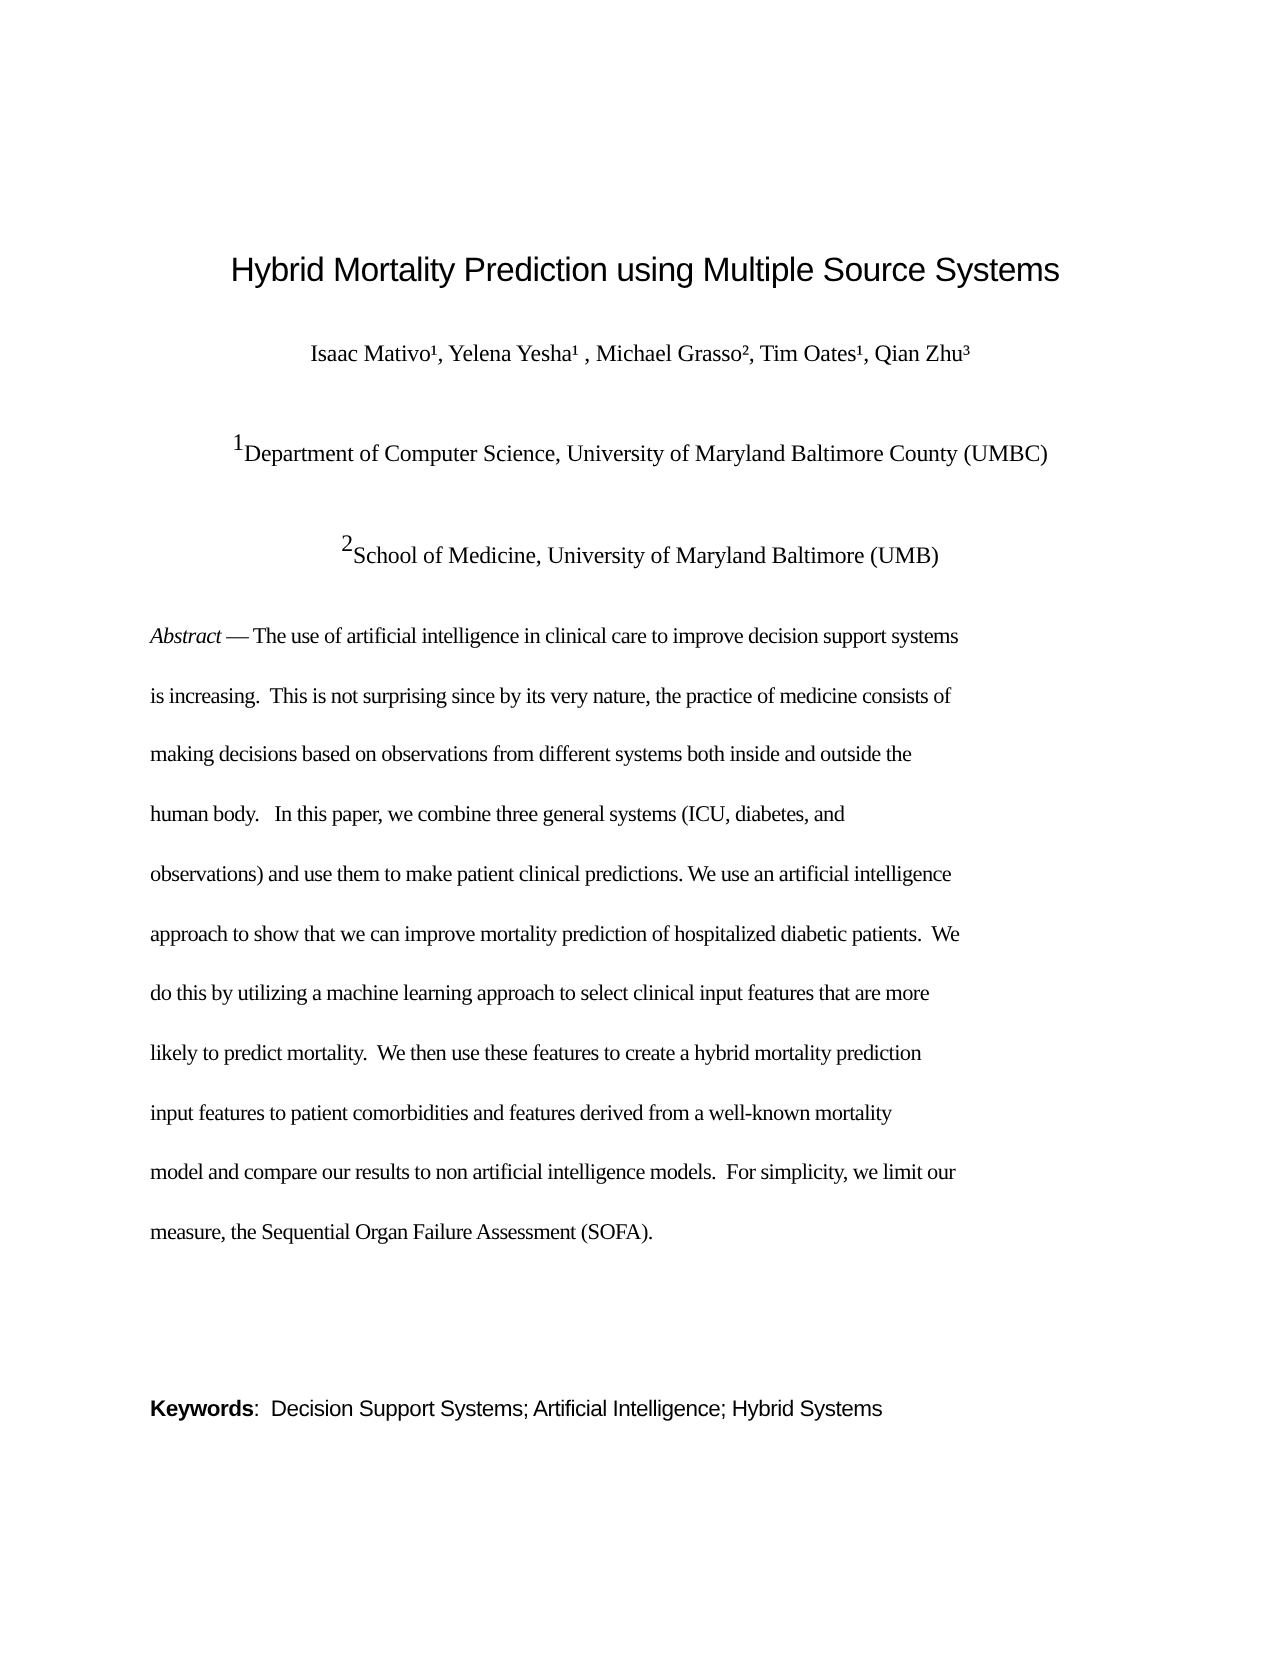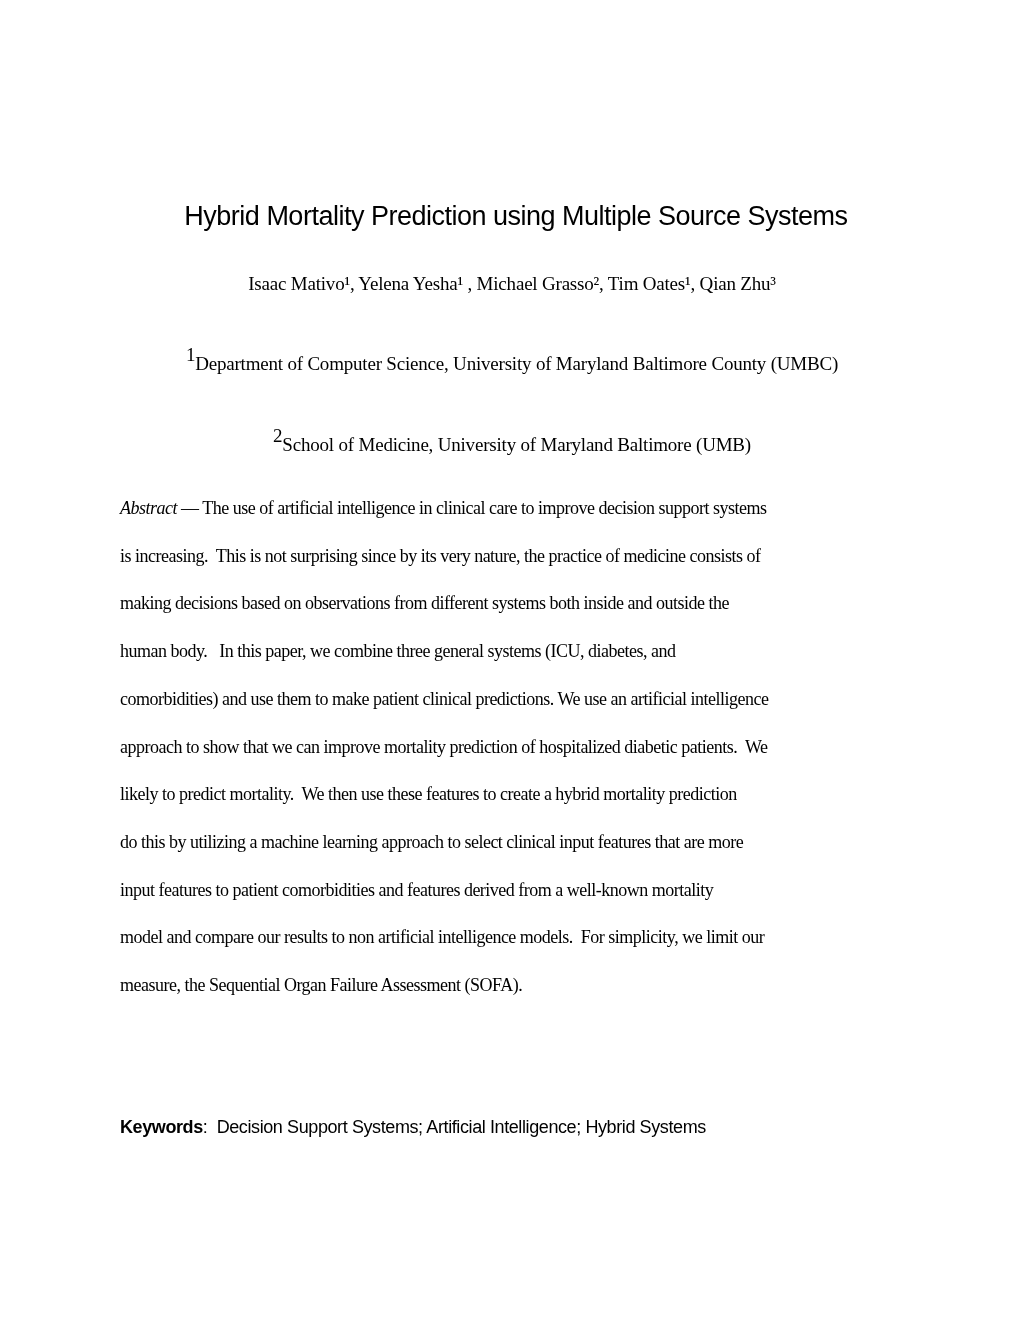--- a/index.html
+++ b/index.html
@@ -99,24 +99,24 @@
   <div class="affiliations">
     <div class="affiliation-line"><span class="affil-sup">1</span><span>Department of Computer Science, University of Maryland Baltimore County (UMBC)</span></div>
     <div class="affiliation-line"><span class="affil-sup">2</span><span>School of Medicine, University of Maryland Baltimore (UMB)</span></div>
   </div>
 
   <div class="abstract">
     <div class="abstract-line"><span class="it">Abstract</span><span> — The use of artificial intelligence in clinical care to improve decision support systems</span></div>
     <div class="abstract-line">is increasing.  This is not surprising since by its very nature, the practice of medicine consists of</div>
     <div class="abstract-line">making decisions based on observations from different systems both inside and outside the</div>
     <div class="abstract-line">human body.   In this paper, we combine three general systems (ICU, diabetes, and</div>
-    <div class="abstract-line">comorbidities) and use them to make patient clinical predictions. We use an artificial intelligence</div>
+    <div class="abstract-line">observations) and use them to make patient clinical predictions. We use an artificial intelligence</div>
     <div class="abstract-line">approach to show that we can improve mortality prediction of hospitalized diabetic patients.  We</div>
+    <div class="abstract-line">do this by utilizing a machine learning approach to select clinical input features that are more</div>
     <div class="abstract-line">likely to predict mortality.  We then use these features to create a hybrid mortality prediction</div>
-    <div class="abstract-line">do this by utilizing a machine learning approach to select clinical input features that are more</div>
     <div class="abstract-line">input features to patient comorbidities and features derived from a well-known mortality</div>
     <div class="abstract-line">model and compare our results to non artificial intelligence models.  For simplicity, we limit our</div>
     <div class="abstract-line">measure, the Sequential Organ Failure Assessment (SOFA).</div>
   </div>
 
   <div class="keywords"><span class="b">Keywords</span><span>:  Decision Support Systems; Artificial Intelligence; Hybrid Systems</span></div>
 
 </div>
 
 </body></html>

